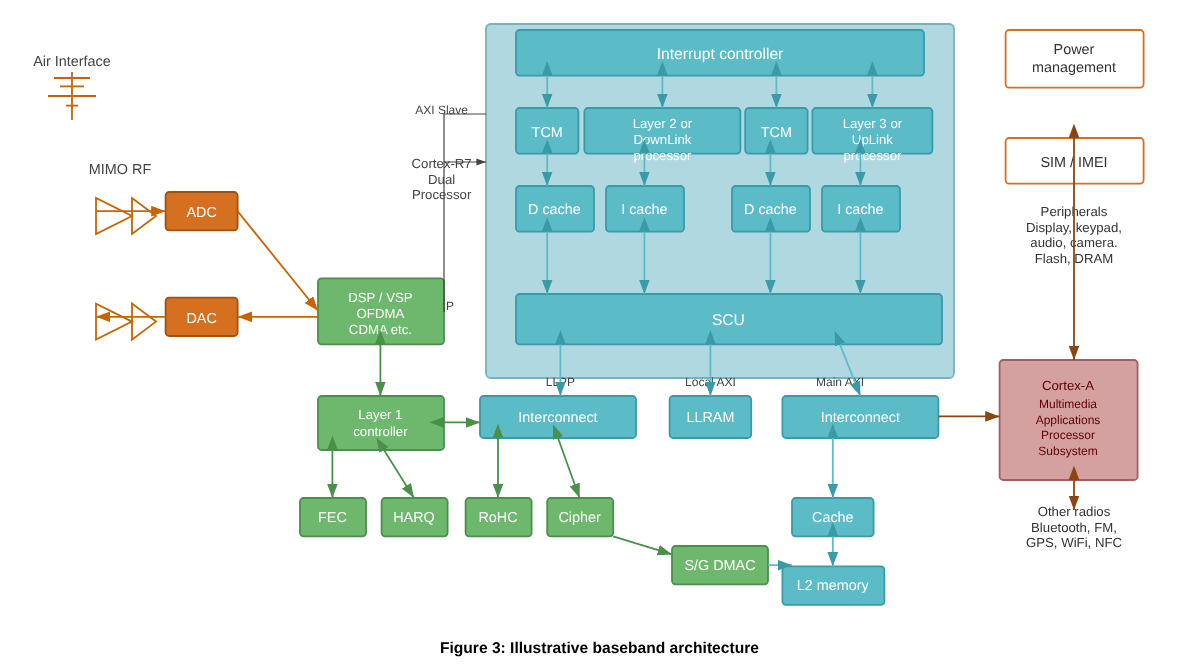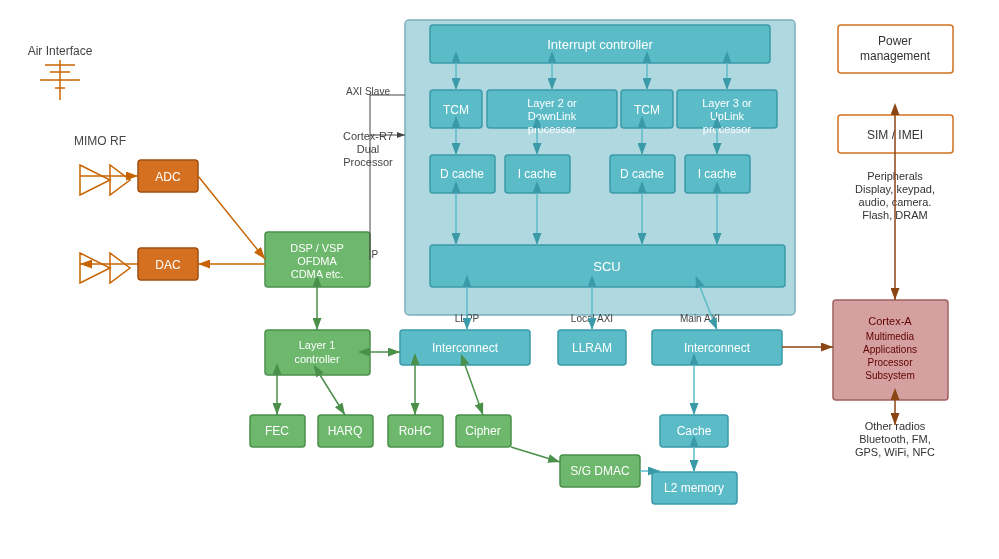--- a/index.html
+++ b/index.html
@@ -260,13 +260,14 @@
       <marker id="arrowBrownRev" markerWidth="8" markerHeight="6" refX="0" refY="3" orient="auto-start-reverse">
         <polygon points="0 0, 8 3, 0 6" fill="#8b4513"></polygon>
       </marker>
       <marker id="arrowGray" markerWidth="8" markerHeight="6" refX="8" refY="3" orient="auto">
         <polygon points="0 0, 8 3, 0 6" fill="#444"></polygon>
       </marker>
     </defs>
 
   </svg>
 
+  <div class="figure-caption">Figure 3: Illustrative baseband architecture</div>
 </div>
 
 </body></html>

